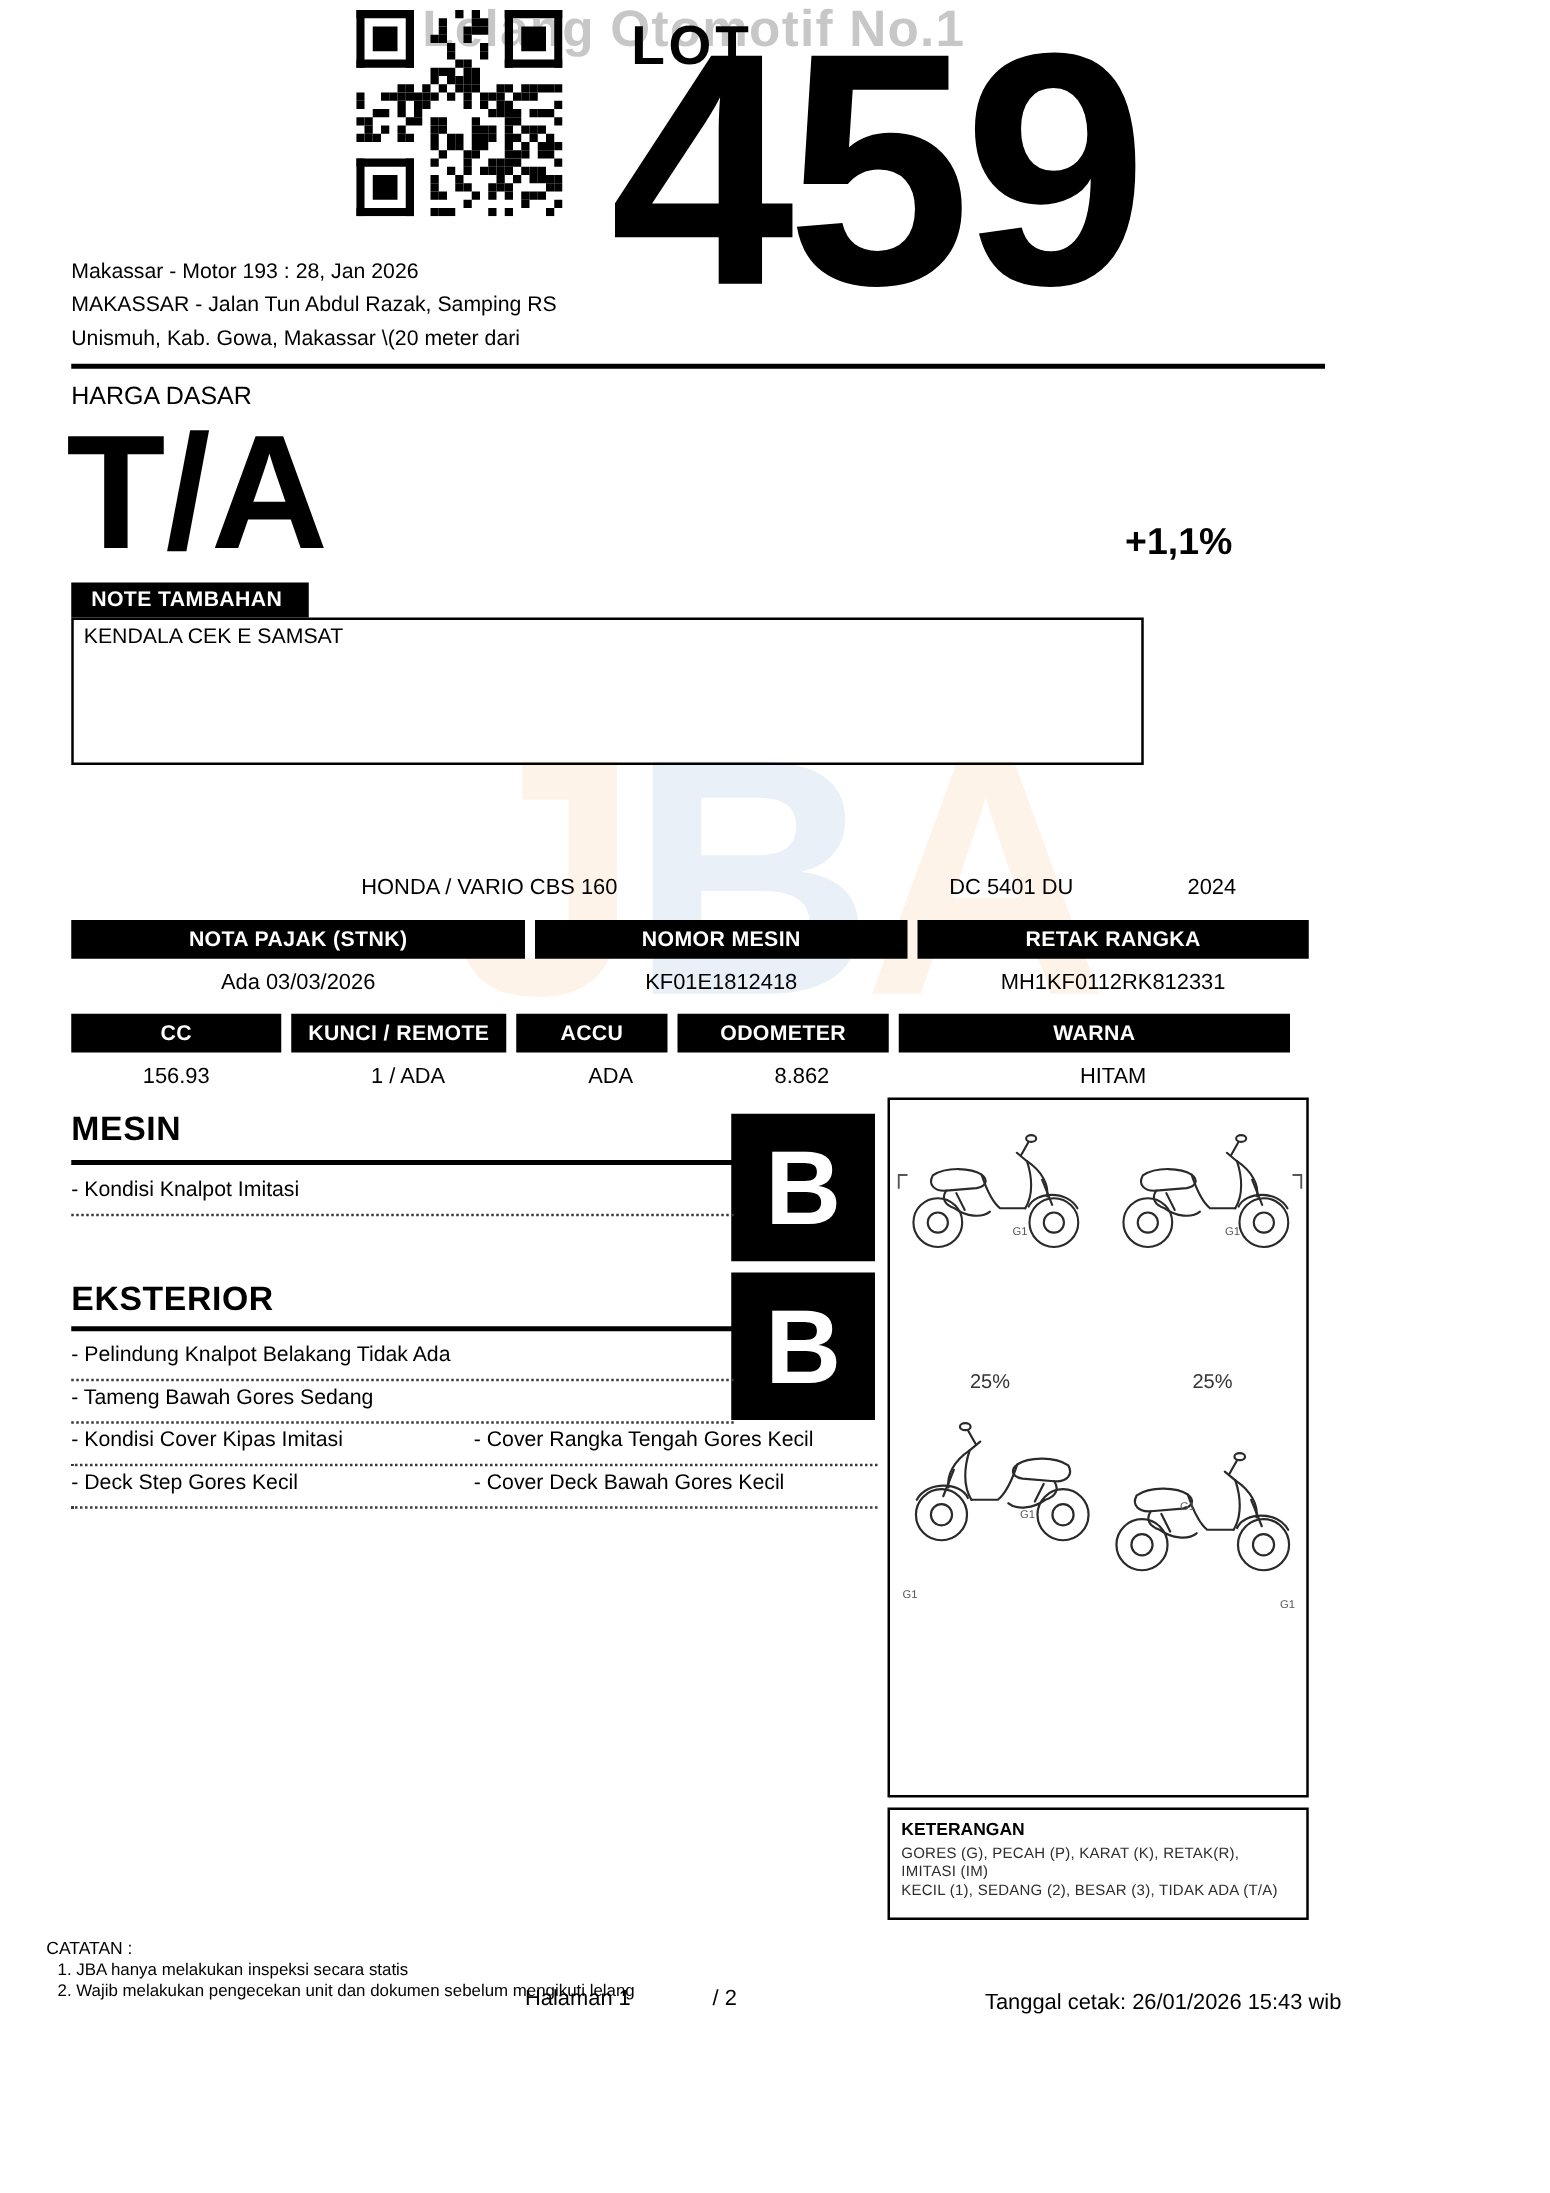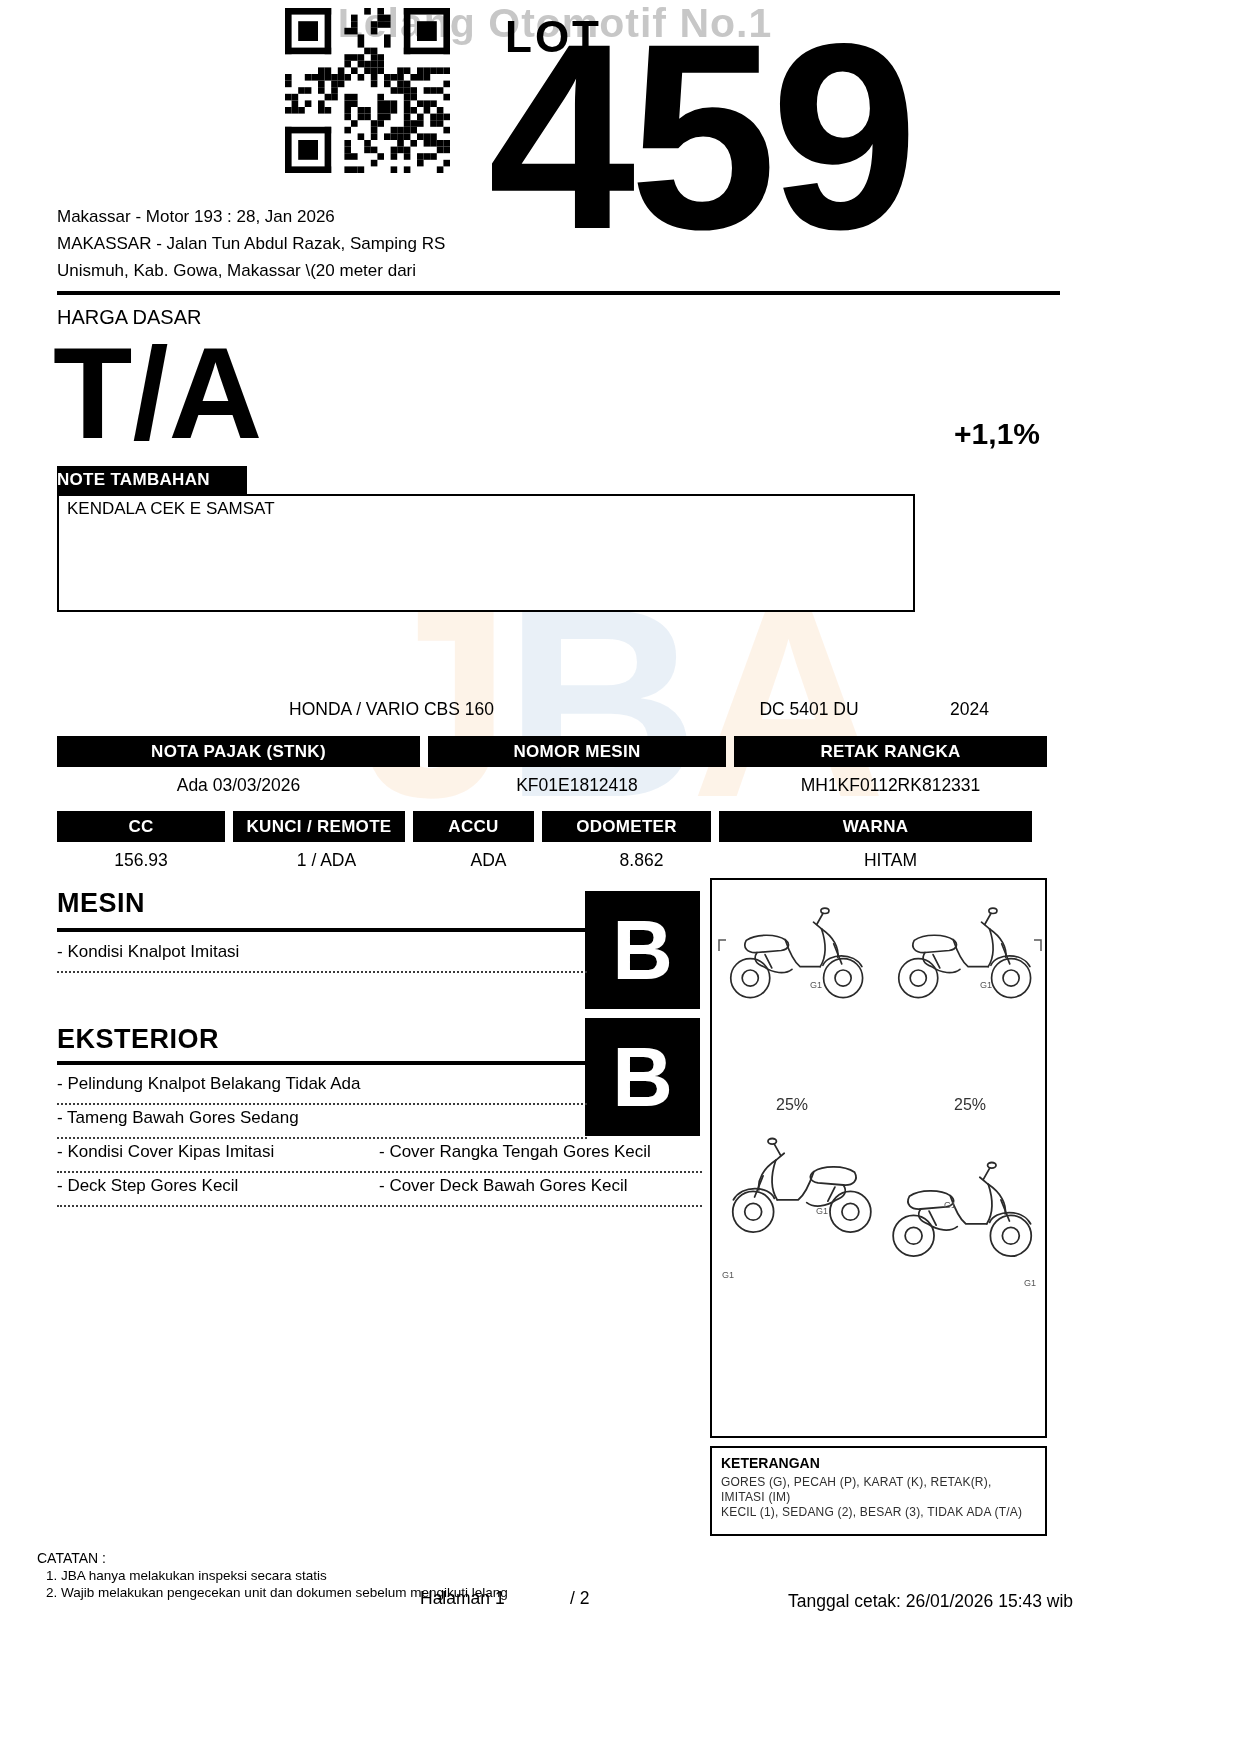--- a/index.html
+++ b/index.html
@@ -13,21 +13,21 @@
   .sec-title{position:absolute;font-size:27px;font-weight:bold;letter-spacing:.5px}
   .item{position:absolute;font-size:17px;padding-bottom:9px;border-bottom:2px dotted #3a3a3a;white-space:nowrap;overflow:hidden}
   .col-l{display:inline-block;width:322px}
   .col-r{display:inline-block}
   .grade{position:absolute;left:585px;width:115px;height:118px;background:#000;color:#fff;display:flex;align-items:center;justify-content:center;font-size:84px;font-weight:bold}
   .outline-box{position:absolute;border:2px solid #000}
   .wm-brand{position:absolute;left:0;width:100%;top:568px;text-align:center;font-size:270px;font-weight:bold;line-height:1;opacity:.09;letter-spacing:-8px}
   .wm-brand .j,.wm-brand .a{color:#f07f13}
   .wm-brand .b{color:#1a63ad}
   .wm-tagline{position:absolute;left:0;width:1110px;text-align:center;font-size:41px;font-weight:bold;color:#9a9a9a;opacity:.55;letter-spacing:1px}
-  .note-header{position:absolute;left:57px;top:466px;width:190px;height:28px;background:#000;color:#fff;font-size:17px;font-weight:bold;line-height:28px;padding-left:0;letter-spacing:.3px}
+  .note-header{position:absolute;left:57px;top:466px;width:190px;height:28px;background:#000;color:#fff;font-size:17px;font-weight:bold;line-height:28px;padding-left:16px;letter-spacing:.3px}
   .ket-line{font-size:12px;line-height:15px;color:#2e2e2e;letter-spacing:.2px}
 </style>
 </head>
 <body>
 
 <div class="abs" style="left:0;top:0;width:1240px;height:1754px">
 
   <div class="wm-brand">
     <span class="j">J</span><span class="b">B</span><span class="a">A</span>
   </div>
@@ -239,21 +239,21 @@
   <div class="abs" style="left:57px;top:203px;font-size:17px;line-height:27px">
     <div>Makassar - Motor 193 : 28, Jan 2026</div>
     <div>MAKASSAR - Jalan Tun Abdul Razak, Samping RS</div>
     <div>Unismuh, Kab. Gowa, Makassar \(20 meter dari</div>
   </div>
 
   <div class="rule" style="left:57px;top:291px;width:1003px"></div>
 
   <div class="abs" style="left:57px;top:306px;font-size:20px">HARGA DASAR</div>
   <div class="abs" style="left:53px;top:328px;font-size:130px;font-weight:bold;line-height:1">T/A</div>
-  <div class="abs" style="left:900px;top:417px;width:140px;text-align:right;font-size:30px;font-weight:bold">+1,1%</div>
+  <div class="abs" style="left:900px;top:417px;width:140px;text-align:left;font-size:30px;font-weight:bold">+1,1%</div>
 
   <div class="note-header">NOTE TAMBAHAN</div>
   <div class="outline-box" style="left:57px;top:494px;width:858px;height:118px;padding:3px 8px;font-size:17px">
     <span>KENDALA CEK E SAMSAT</span>
   </div>
 
   <div class="hrow" style="top:692px">
     <div class="vcell" style="width:669px">HONDA / VARIO CBS 160</div>
     <div class="vcell" style="width:150px">DC 5401 DU</div>
     <div class="vcell" style="width:155px">2024</div>

